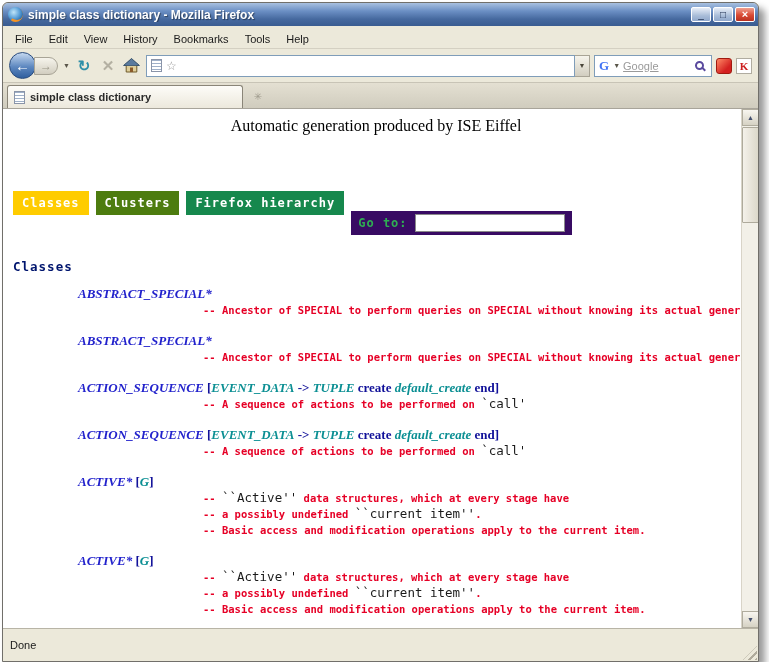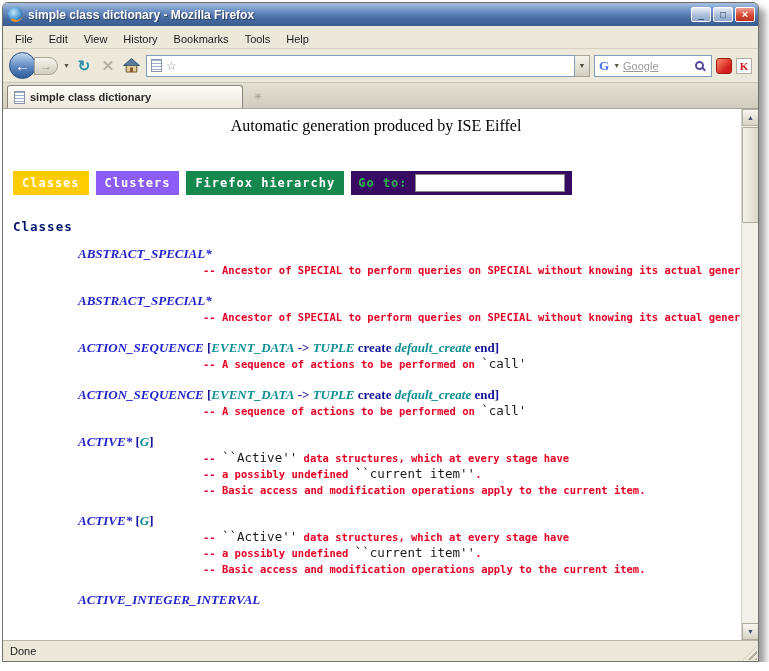--- a/index.html
+++ b/index.html
@@ -80,21 +80,21 @@
   .tab-label{font-size:11px;font-weight:600;color:#2a2a2a;white-space:nowrap;overflow:hidden;}
   .tabbar-extra{width:18px;height:18px;margin:0 0 3px 6px;display:flex;align-items:center;justify-content:center;
     color:#a09c8e;font-size:10px;}
   
   .content-wrap{flex:1 1 auto;position:relative;background:#ffffff;overflow:hidden;display:flex;}
   .page{flex:1 1 auto;overflow:hidden;position:relative;padding:6px 0 0 8px;}
   .page-header{text-align:center;font-family:"Liberation Serif",serif;font-size:16px;color:#000000;margin-top:2px;}
   .btn-row{display:flex;align-items:center;gap:7px;margin:36px 0 0 2px;}
   .nav-btn{font-family:"DejaVu Sans Mono",monospace;font-size:12px;font-weight:bold;
     letter-spacing:1px;color:#ffffff;padding:5px 9px;cursor:pointer;}
-  .goto-box{display:flex;align-items:center;padding:3px 7px;}
+  .goto-box{display:flex;align-items:center;padding:3px 7px;margin-top:40px;}
   .goto-label{font-family:"DejaVu Sans Mono",monospace;font-size:12px;font-weight:bold;letter-spacing:1px;}
   .goto-input{width:150px;height:18px;border:1px solid #8a8a8a;margin-left:7px;background:#ffffff;
     font-family:"Liberation Sans",sans-serif;font-size:11px;padding:0 3px;}
   .section-title{margin:24px 0 0 2px;font-family:"DejaVu Sans Mono",monospace;
     font-size:12.5px;font-weight:bold;letter-spacing:1px;color:#00156e;}
   .entries{margin-top:11px;}
   .entry{margin-bottom:14px;}
   .sig{margin-left:67px;font-family:Liberation Serif, serif;font-size:13px;
     line-height:17px;white-space:pre;}
   .cmt{margin-left:192px;font-family:"DejaVu Sans Mono",monospace;font-size:10.5px;
@@ -109,21 +109,21 @@
   .scrollbar{width:17px;flex:0 0 auto;background:#f2f0e8;border-left:1px solid #d8d4c8;
     position:relative;}
   .sb-btn{position:absolute;left:0;width:17px;height:17px;
     background:linear-gradient(180deg,#f8f6f0,#d6d2c4);border:1px solid #b0ac9e;
     display:flex;align-items:center;justify-content:center;font-size:7px;color:#44506e;}
   .sb-up{top:0;}
   .sb-down{bottom:0;}
   .sb-thumb{position:absolute;left:0;top:18px;width:17px;height:96px;
     background:linear-gradient(90deg,#f4f1ea,#dcd8ca);border:1px solid #aeaa9c;border-radius:1px;}
   
-  .statusbar{height:21px;flex:0 0 auto;background:#ece9da;border-top:1px solid #b8b4a6;
+  .statusbar{height:33px;flex:0 0 auto;background:#ece9da;border-top:1px solid #b8b4a6;
     display:flex;align-items:center;padding-left:7px;position:relative;}
   .status-text{font-size:11px;color:#1a1a1a;}
   .grip{position:absolute;right:1px;bottom:1px;width:14px;height:14px;
     background:repeating-linear-gradient(135deg,transparent 0 3px,#b0ab9c 3px 5px);
     clip-path:polygon(100% 0,100% 100%,0 100%);}
 </style>
 </head>
 <body>
 
 <div class="window">
@@ -183,21 +183,21 @@
     </span>
     <span class="tabbar-extra">✳</span>
   </div>
 
   <div class="content-wrap">
     <div class="page">
       <div class="page-header">Automatic generation produced by ISE Eiffel</div>
       <div class="btn-row">
         <span style="display:flex;gap:7px;">
             <span class="nav-btn" style="background: rgb(255, 204, 0); color: rgb(255, 255, 255);">Classes</span>
-            <span class="nav-btn" style="background: #8b5cf6; color: rgb(255, 255, 255);">Clusters</span>
+            <span class="nav-btn" style="background: #4d7c0f; color: rgb(255, 255, 255);">Clusters</span>
             <span class="nav-btn" style="background: rgb(22, 136, 77); color: rgb(255, 255, 255);">Firefox hierarchy</span>
           </span>
         <span class="goto-box" style="background: rgb(56, 11, 99);">
           <span class="goto-label" style="color: rgb(47, 174, 83);">Go to:</span>
           <input class="goto-input" type="text" value="" style="">
         </span>
       </div>
       <div class="section-title">Classes</div>
       <div class="entries">
           <div class="entry">

